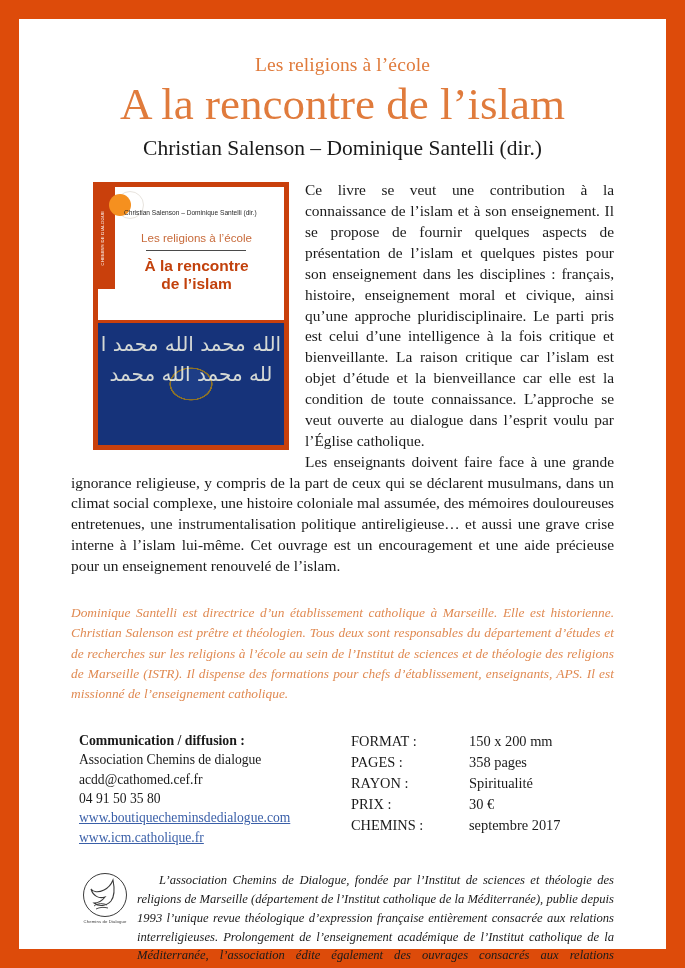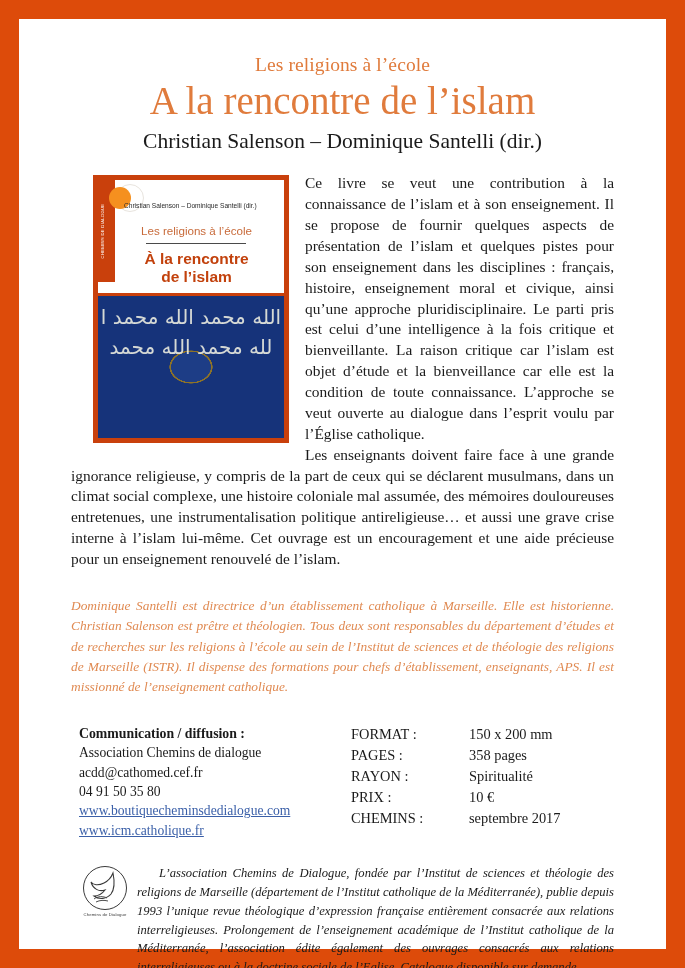--- a/index.html
+++ b/index.html
@@ -36,21 +36,21 @@
     text-align: center;
     color: #e07b3c;
     font-size: 19.5px;
     letter-spacing: 0.1px;
     margin: 6px 0 2px 0;
     line-height: 1.2;
   }
   .main-title {
     text-align: center;
     color: #e07b3c;
-    font-size: 39px;
+    font-size: 45px;
     line-height: 1.18;
     margin: 2px 0 4px 0;
     font-weight: normal;
   }
   .authors-line {
     text-align: center;
     color: #1a1a1a;
     font-size: 21.5px;
     line-height: 1.25;
     margin: 4px 0 0 0;
@@ -142,21 +142,21 @@
     text-align: center;
     color: #c2410c;
     font-family: "Liberation Sans", sans-serif;
     font-weight: bold;
     font-size: 15.5px;
     line-height: 1.16;
   }
   .cover-art {
     position: absolute;
     left: 0; right: 0; bottom: 0;
-    height: 145px;
+    height: 125px;
     background:
       radial-gradient(ellipse 34px 26px at 50% 50%, #1d3d86 0 58%, #8e7326 59% 63%, #16337a 64% 100%),
       radial-gradient(circle at 14% 18%, #2bb6a0 0 4%, rgba(0,0,0,0) 5%),
       radial-gradient(circle at 86% 20%, #2bb6a0 0 4%, rgba(0,0,0,0) 5%),
       radial-gradient(circle at 13% 80%, #2bb6a0 0 4%, rgba(0,0,0,0) 5%),
       radial-gradient(circle at 87% 82%, #2bb6a0 0 4%, rgba(0,0,0,0) 5%),
       radial-gradient(circle at 30% 50%, #3aa06a 0 7%, rgba(0,0,0,0) 8%),
       radial-gradient(circle at 70% 50%, #3aa06a 0 7%, rgba(0,0,0,0) 8%),
       radial-gradient(circle at 50% 8%,  #3f9e63 0 9%, rgba(0,0,0,0) 10%),
       radial-gradient(circle at 50% 92%, #3f9e63 0 9%, rgba(0,0,0,0) 10%),
@@ -333,21 +333,21 @@
             <tr>
               <td class="label">PAGES :</td>
               <td class="value">358 pages</td>
             </tr>
             <tr>
               <td class="label">RAYON :</td>
               <td class="value">Spiritualité</td>
             </tr>
             <tr>
               <td class="label">PRIX :</td>
-              <td class="value">10 €</td>
+              <td class="value">30 €</td>
             </tr>
             <tr>
               <td class="label">CHEMINS :</td>
               <td class="value">septembre 2017</td>
             </tr>
           </tbody>
         </table>
       </div>
     </div>
 

